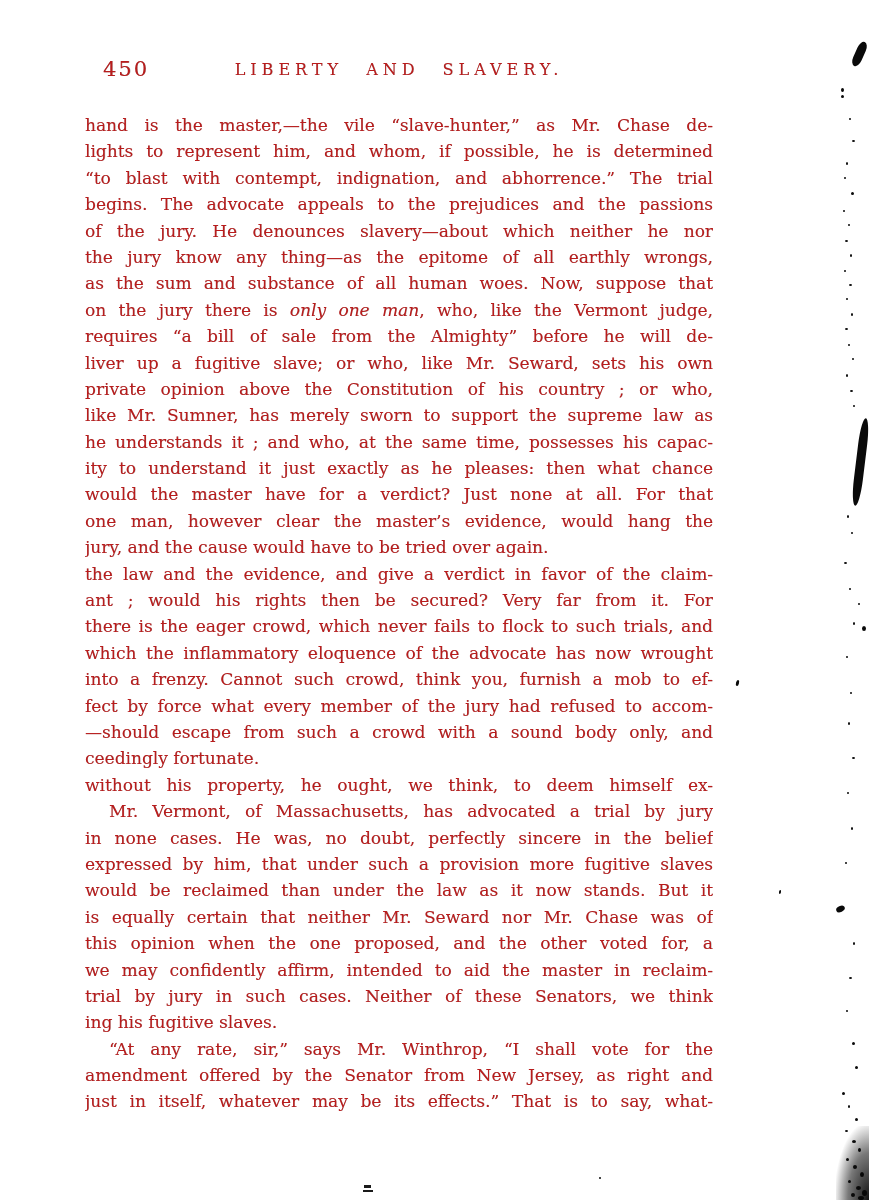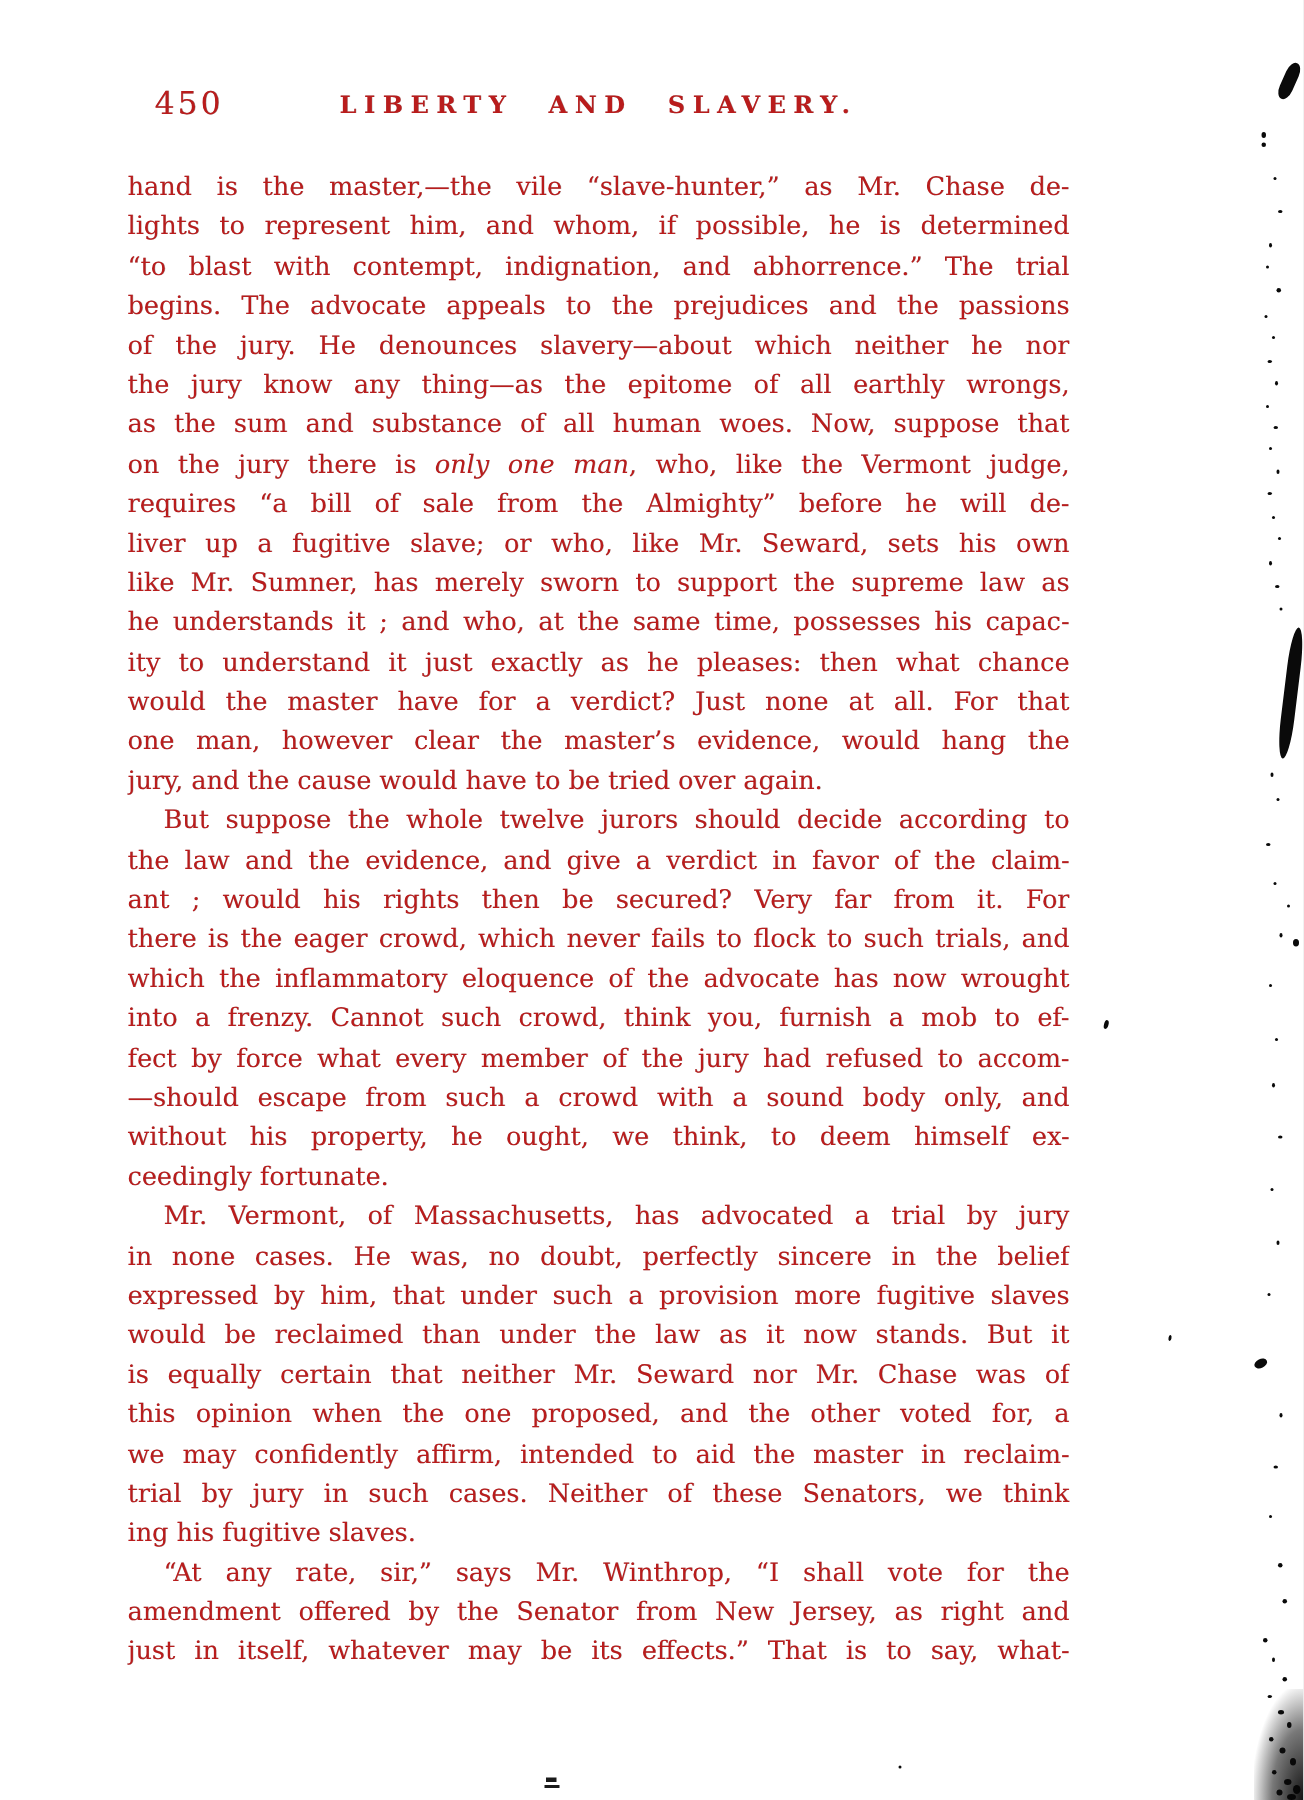--- a/index.html
+++ b/index.html
@@ -12,21 +12,21 @@
     color:#b91c1c;
   }
   #page-number{
     position:absolute;left:103px;top:57px;
     font-size:21px;letter-spacing:2px;
     text-shadow:0.3px 0.3px 0 rgba(0,0,0,0.35);
   }
   #running-title{
     position:absolute;left:85px;top:60px;width:628px;
     text-align:center;
-    font-size:16px;font-weight:bold;
+    font-size:16px;font-weight:normal;
     letter-spacing:5px;word-spacing:13px;
     text-shadow:0.3px 0.3px 0 rgba(0,0,0,0.3);
   }
   #body-text{
     position:absolute;left:85px;top:112px;width:628px;
     font-size:17px;
     text-shadow:0.3px 0.3px 0 rgba(0,0,0,0.3);
   }
   .line{
     height:26.4px;line-height:26.4px;
@@ -56,36 +56,36 @@
       <div class="line">hand is the master,—the vile “slave-hunter,” as Mr. Chase de-</div>
       <div class="line">lights to represent him, and whom, if possible, he is determined</div>
       <div class="line">“to blast with contempt, indignation, and abhorrence.” The trial</div>
       <div class="line">begins. The advocate appeals to the prejudices and the passions</div>
       <div class="line">of the jury. He denounces slavery—about which neither he nor</div>
       <div class="line">the jury know any thing—as the epitome of all earthly wrongs,</div>
       <div class="line">as the sum and substance of all human woes. Now, suppose that</div>
       <div class="line">on the jury there is <i>only one man</i>, who, like the Vermont judge,</div>
       <div class="line">requires “a bill of sale from the Almighty” before he will de-</div>
       <div class="line">liver up a fugitive slave; or who, like Mr. Seward, sets his own</div>
+      <div class="line">private opinion above the Constitution of his country ; or who,</div>
       <div class="line">like Mr. Sumner, has merely sworn to support the supreme law as</div>
       <div class="line">he understands it ; and who, at the same time, possesses his capac-</div>
       <div class="line">ity to understand it just exactly as he pleases: then what chance</div>
       <div class="line">would the master have for a verdict? Just none at all. For that</div>
       <div class="line">one man, however clear the master’s evidence, would hang the</div>
       <div class="line endline">jury, and the cause would have to be tried over again.</div>
-      <div class="line indent">But suppose the whole twelve jurors should decide according to</div>
       <div class="line">the law and the evidence, and give a verdict in favor of the claim-</div>
       <div class="line">ant ; would his rights then be secured? Very far from it. For</div>
       <div class="line">there is the eager crowd, which never fails to flock to such trials, and</div>
       <div class="line">which the inflammatory eloquence of the advocate has now wrought</div>
       <div class="line">into a frenzy. Cannot such crowd, think you, furnish a mob to ef-</div>
       <div class="line">fect by force what every member of the jury had refused to accom-</div>
       <div class="line">—should escape from such a crowd with a sound body only, and</div>
+      <div class="line endline">ceedingly fortunate.</div>
       <div class="line">without his property, he ought, we think, to deem himself ex-</div>
-      <div class="line endline">ceedingly fortunate.</div>
       <div class="line indent">Mr. Vermont, of Massachusetts, has advocated a trial by jury</div>
       <div class="line">in none cases. He was, no doubt, perfectly sincere in the belief</div>
       <div class="line">expressed by him, that under such a provision more fugitive slaves</div>
       <div class="line">would be reclaimed than under the law as it now stands. But it</div>
       <div class="line">is equally certain that neither Mr. Seward nor Mr. Chase was of</div>
       <div class="line">this opinion when the one proposed, and the other voted for, a</div>
       <div class="line">we may confidently affirm, intended to aid the master in reclaim-</div>
       <div class="line">trial by jury in such cases. Neither of these Senators, we think</div>
       <div class="line endline">ing his fugitive slaves.</div>
       <div class="line indent">“At any rate, sir,” says Mr. Winthrop, “I shall vote for the</div>

